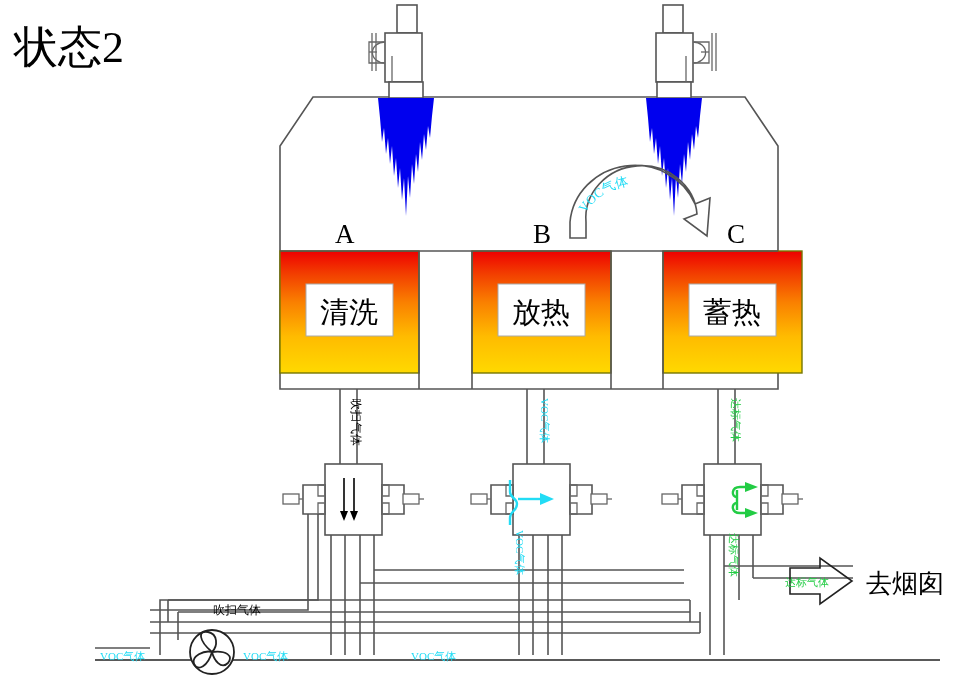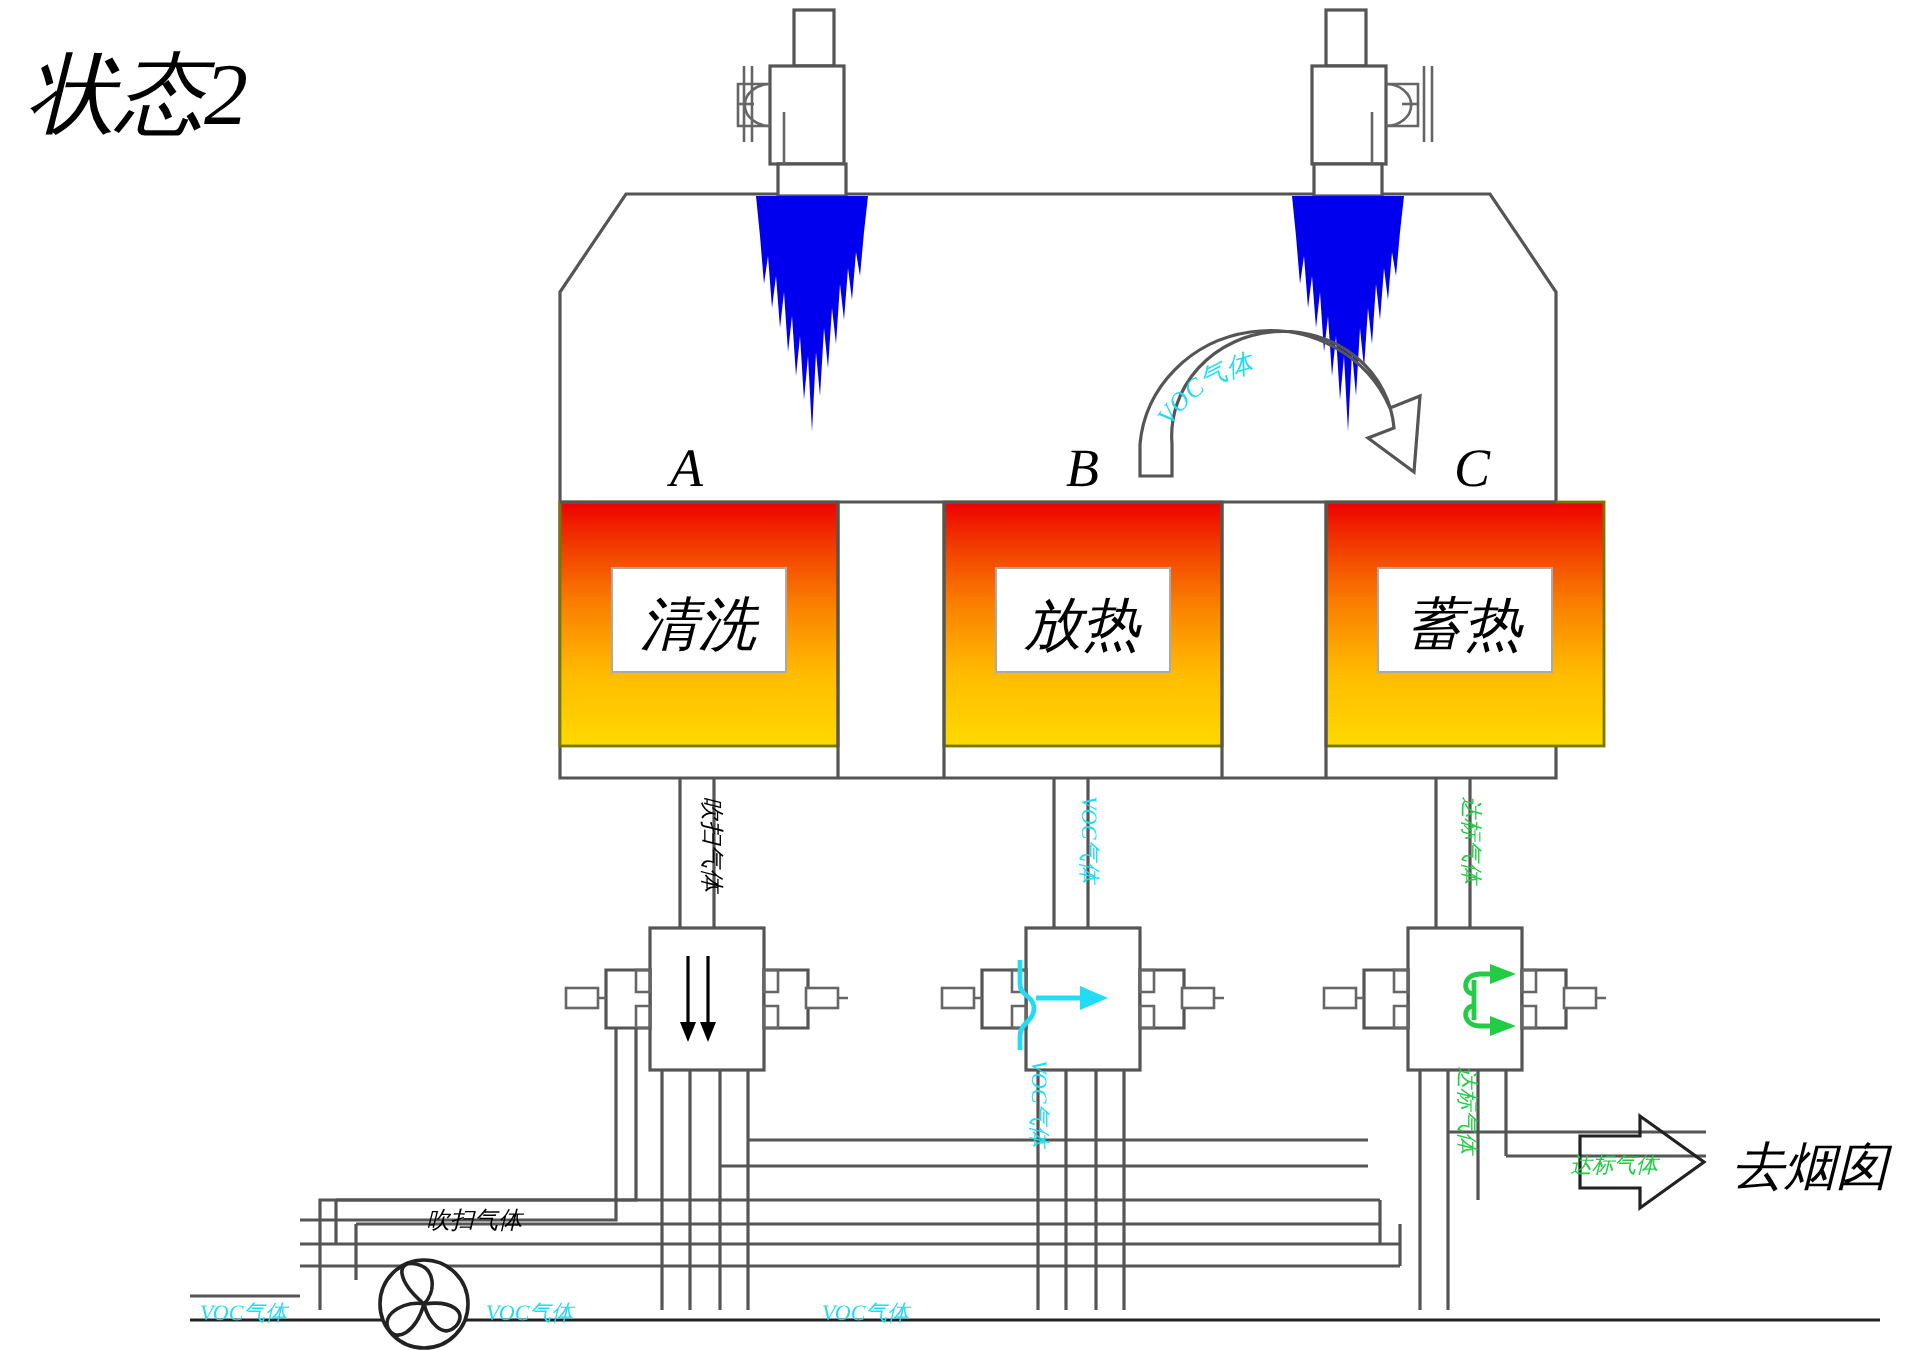--- a/index.html
+++ b/index.html
@@ -9,21 +9,20 @@
   }
   body {
     font-family: "Liberation Serif", "DejaVu Serif", serif;
   }
   #stage {
     position: relative;
     width: 957px;
     height: 675px;
     background: #ffffff;
     overflow: hidden;
-    font-style: italic;
   }
   #stage svg {
     position: absolute;
     left: 0;
     top: 0;
   }
   .ttl {
     font-family: "Liberation Serif", "DejaVu Serif", serif;
     font-size: 44px;
     fill: #000000;

